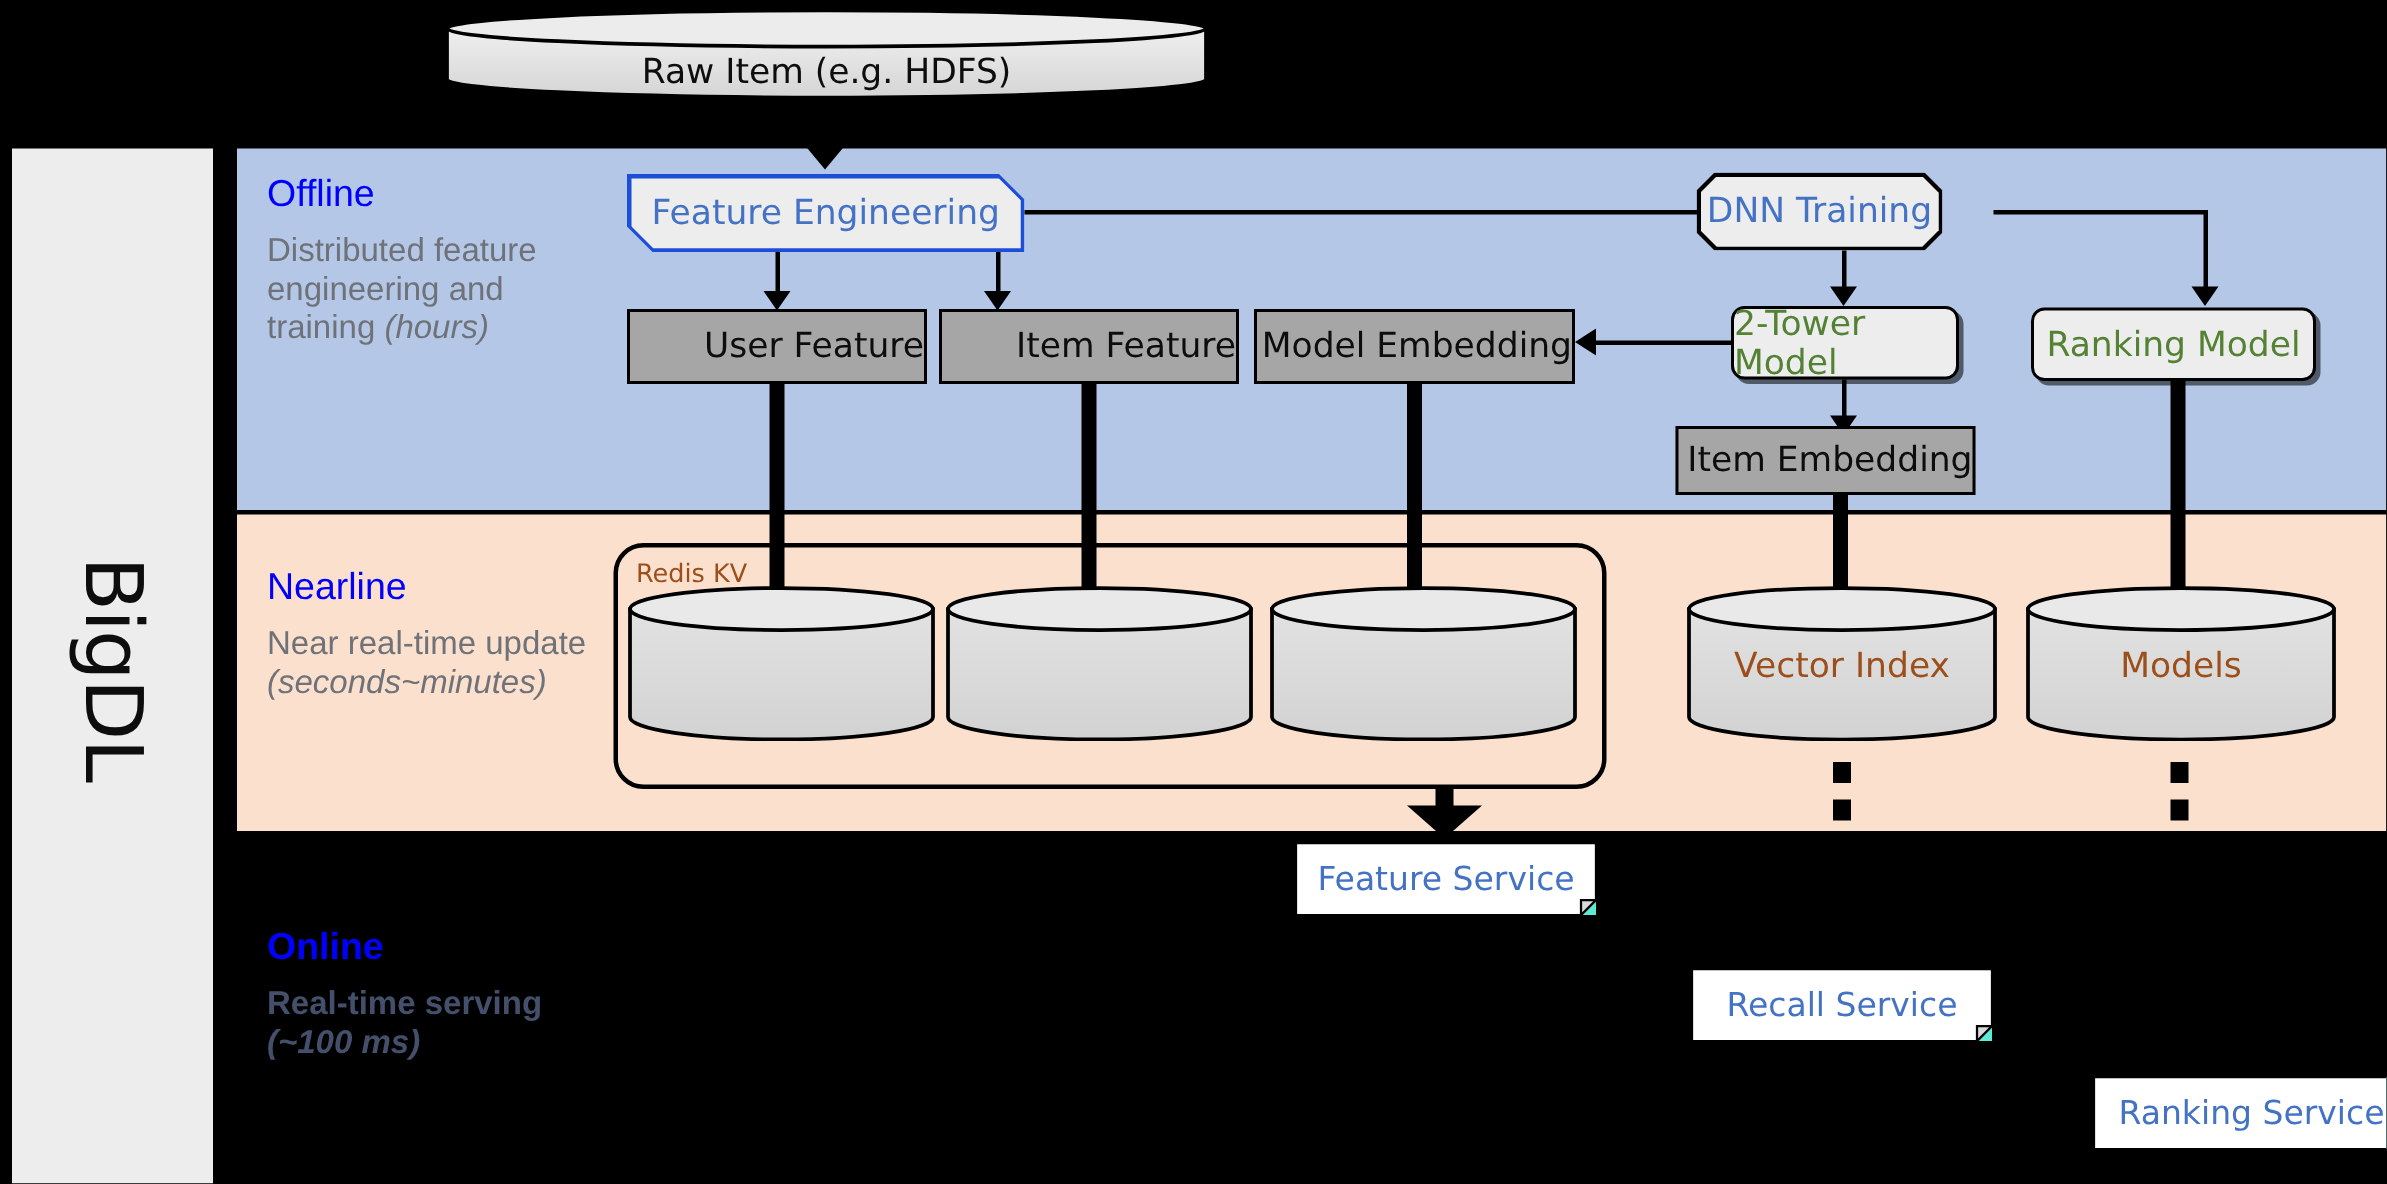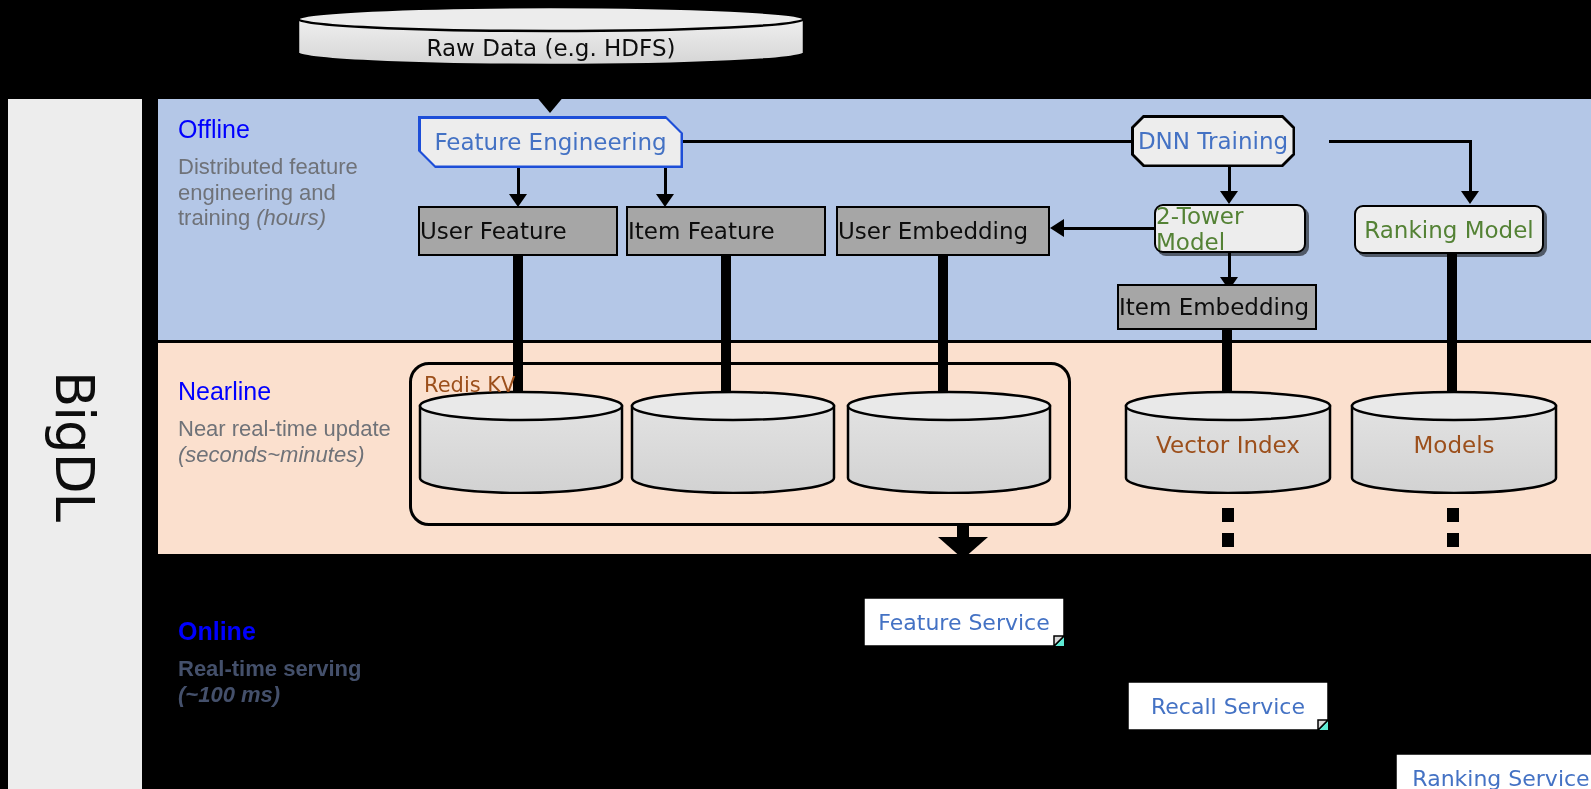--- a/index.html
+++ b/index.html
@@ -28,21 +28,21 @@
   .band-desc i{font-style:italic;}
   #txt-offline{left:178px;top:96px;width:215px;}
   #txt-nearline{left:178px;top:358px;width:235px;}
   #txt-online{left:178px;top:598px;width:215px;}
   #txt-online .band-title{color:#0000ff;font-weight:bold;}
   #txt-online .band-desc{color:#44506b;font-weight:bold;}
 
   
   .gray-box{
     background:#a6a6a6;border:2.5px solid #000;
-    display:flex;align-items:center;justify-content:flex-start;
+    display:flex;align-items:center;justify-content:flex-end;
     font-size:23px;color:#0d0d0d;font-family:"DejaVu Sans",sans-serif;
   }
   .lightbox{
     background:#ededed;border:2.5px solid #000;
     display:flex;align-items:center;justify-content:center;
     font-size:23px;font-family:"DejaVu Sans",sans-serif;
   }
   .blue-txt{color:#4472c4;}
   .green-txt{color:#548235;}
   .rounded{border-radius:9px;box-shadow:3px 3px 0 rgba(0,0,0,.55);}
@@ -76,26 +76,26 @@
     text-align:center;font-size:23px;font-family:"DejaVu Sans",sans-serif;
   }
   .brown{color:#9c4f1b;}
 
   
   #redis-container{
     left:409px;top:341px;width:662px;height:164px;
     border:3px solid #000;border-radius:20px;background:transparent;
   }
   #redis-label{
-    left:424px;top:352px;font-size:21px;color:#9c4f1b;
+    left:424px;top:352px;font-size:17px;color:#9c4f1b;
     font-family:"DejaVu Sans",sans-serif;background:transparent;z-index:6;
   }
 
   
-  .doc{background:#5eead4;position:absolute;margin-top:36px;}
+  .doc{background:#5eead4;position:absolute;}
   .doc .foldwrap{position:absolute;inset:0;}
   .doc-label{
     position:absolute;inset:0;display:flex;align-items:center;justify-content:center;
     text-align:center;color:#4472c4;font-family:"DejaVu Sans",sans-serif;
   }
 
   
   .thin-v{background:#000;width:3px;}
   .thin-h{background:#000;height:3px;}
   .thick-v{background:#000;width:10px;}
@@ -153,21 +153,21 @@
     <svg width="510" height="62" viewBox="0 0 510 62">
       <defs>
         <linearGradient id="gradFlat" x1="0" y1="0" x2="0" y2="1">
           <stop offset="0%" stop-color="#efefef"></stop>
             <stop offset="100%" stop-color="#d5d5d5"></stop>
         </linearGradient>
       </defs>
       <path d="M2,14 L2,48 A253,12 0 0 0 508,48 L508,14 Z" fill="url(#gradFlat)" stroke="#000" stroke-width="2.5"></path>
       <ellipse cx="255" cy="14" rx="253" ry="12" fill="#ececec" stroke="#000" stroke-width="2.5"></ellipse>
     </svg>
-    <div class="cyl-label" style="top:30px;transform:none;color:#0d0d0d;">Raw Data (e.g. HDFS)</div>
+    <div class="cyl-label" style="top:30px;transform:none;color:#0d0d0d;">Raw Item (e.g. HDFS)</div>
   </div>
 
   <div class="abs thin-v" style="left:549px;top:62px;height:18px;"></div>
   <div class="abs arrow-dn-big" style="left:535px;top:74px;"></div>
 
   <div class="abs snip" style="left:418px;top:95px;width:265px;height:52px;">
     <div class="inner">
         <span class="blue-txt" style="font-size:23px;font-family:'DejaVu Sans',sans-serif;">Feature Engineering</span>
       </div>
   </div>
@@ -193,21 +193,21 @@
   <div class="abs thin-v" style="left:1469px;top:119px;height:55px;"></div>
   <div class="abs arrow-dn" style="left:1461px;top:170px;"></div>
 
   <div class="abs gray-box" style="left:418px;top:185px;width:200px;height:50px;">
     <span>User Feature</span>
   </div>
   <div class="abs gray-box" style="left:626px;top:185px;width:200px;height:50px;">
     <span>Item Feature</span>
   </div>
   <div class="abs gray-box" style="left:836px;top:185px;width:214px;height:50px;">
-    <span>User Embedding</span>
+    <span>Model Embedding</span>
   </div>
 
   <div class="abs lightbox rounded" style="left:1154px;top:183px;width:152px;height:49px;">
     <span class="green-txt">2-Tower Model</span>
   </div>
 
   <div class="abs thin-h" style="left:1064px;top:206px;width:92px;"></div>
   <div class="abs arrow-lt" style="left:1050px;top:198px;"></div>
 
   <div class="abs thin-v" style="left:1228px;top:232px;height:28px;"></div>

